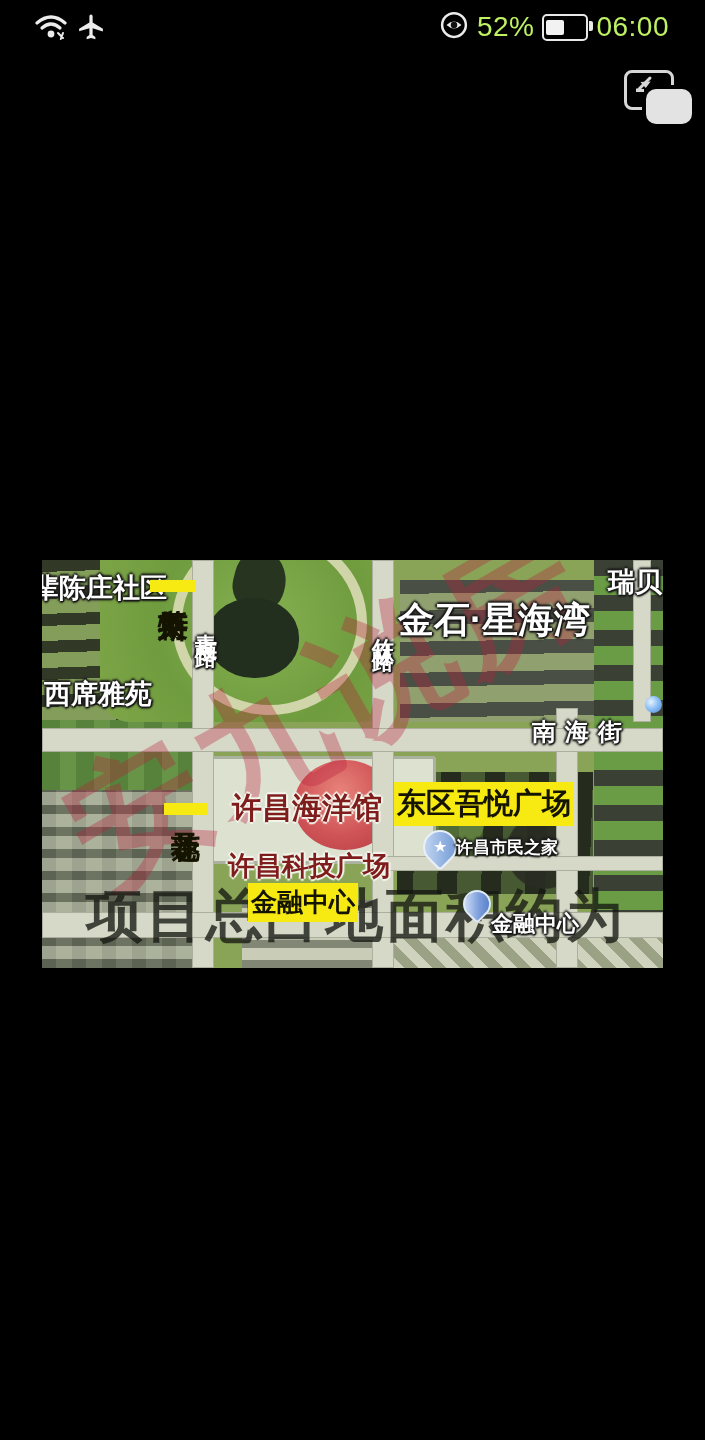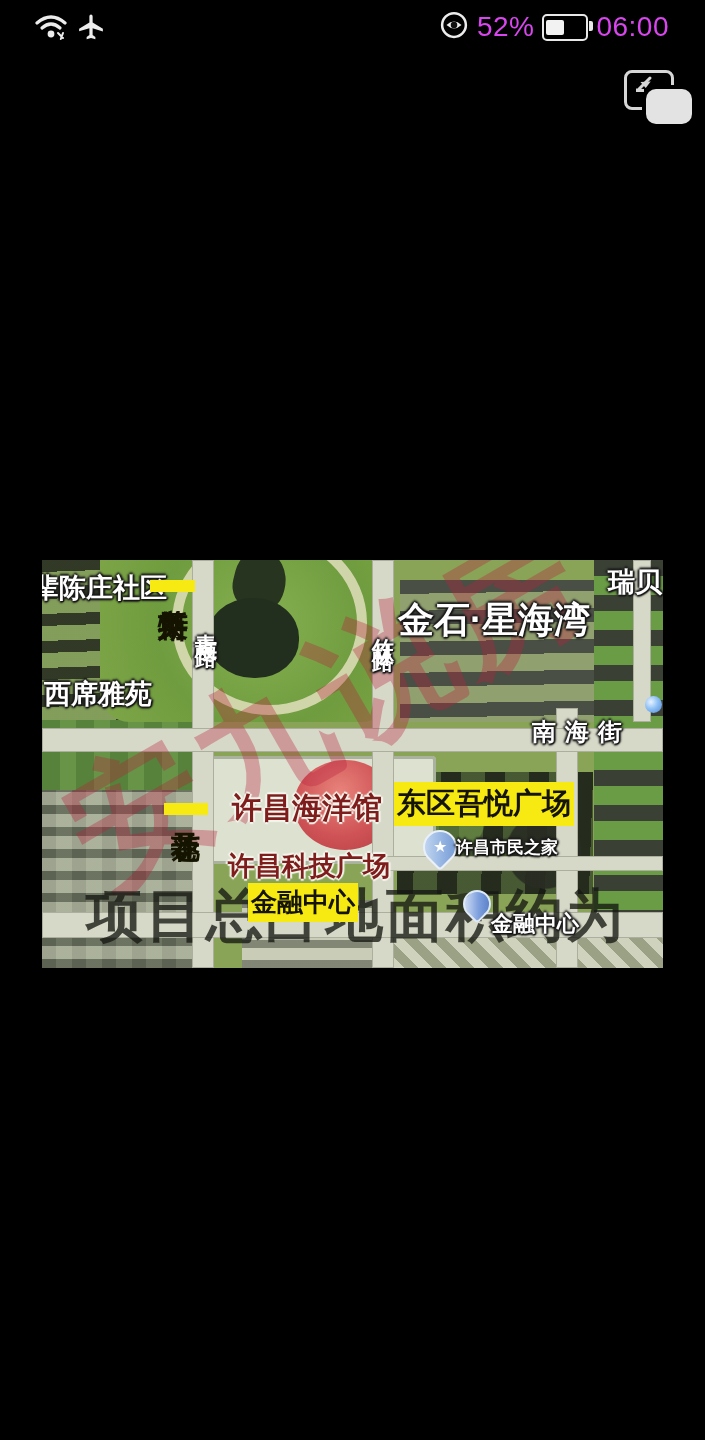--- a/index.html
+++ b/index.html
@@ -3,21 +3,21 @@
 <meta charset="utf-8">
 <style>
   html,body{margin:0;padding:0;background:#000;}
   body{width:705px;height:1440px;position:relative;overflow:hidden;
        font-family:"Liberation Sans","DejaVu Sans",sans-serif;}
 
   
   .statusbar{position:absolute;left:0;top:0;width:705px;height:54px;color:#fff;}
   .sb-left{position:absolute;left:34px;top:12px;display:flex;align-items:center;gap:8px;}
   .sb-right{position:absolute;right:36px;top:10px;display:flex;align-items:center;gap:8px;}
-  .sb-text{font-size:28px;color:#d946ef;letter-spacing:.5px;}
+  .sb-text{font-size:28px;color:#bef264;letter-spacing:.5px;}
   .battery{position:relative;width:42px;height:23px;border:2.5px solid #e8e8e8;border-radius:5px;display:flex;align-items:center;}
   .battery .fill{margin-left:2px;width:18px;height:15px;background:#f2f2f2;border-radius:2px;}
   .battery .nub{position:absolute;right:-7px;top:5px;width:4px;height:10px;background:#e8e8e8;border-radius:0 2px 2px 0;}
 
   
   .float-btn{position:absolute;left:624px;top:70px;width:68px;height:56px;}
   .fb-outline{position:absolute;left:0;top:0;width:44px;height:34px;border:3px solid #d6d6d6;border-radius:8px;}
   .fb-fill{position:absolute;left:22px;top:19px;width:46px;height:35px;background:#e3e3e3;border-radius:10px;box-shadow:0 0 0 4px #000;}
   .fb-arrow{position:absolute;left:6px;top:4px;}
 

